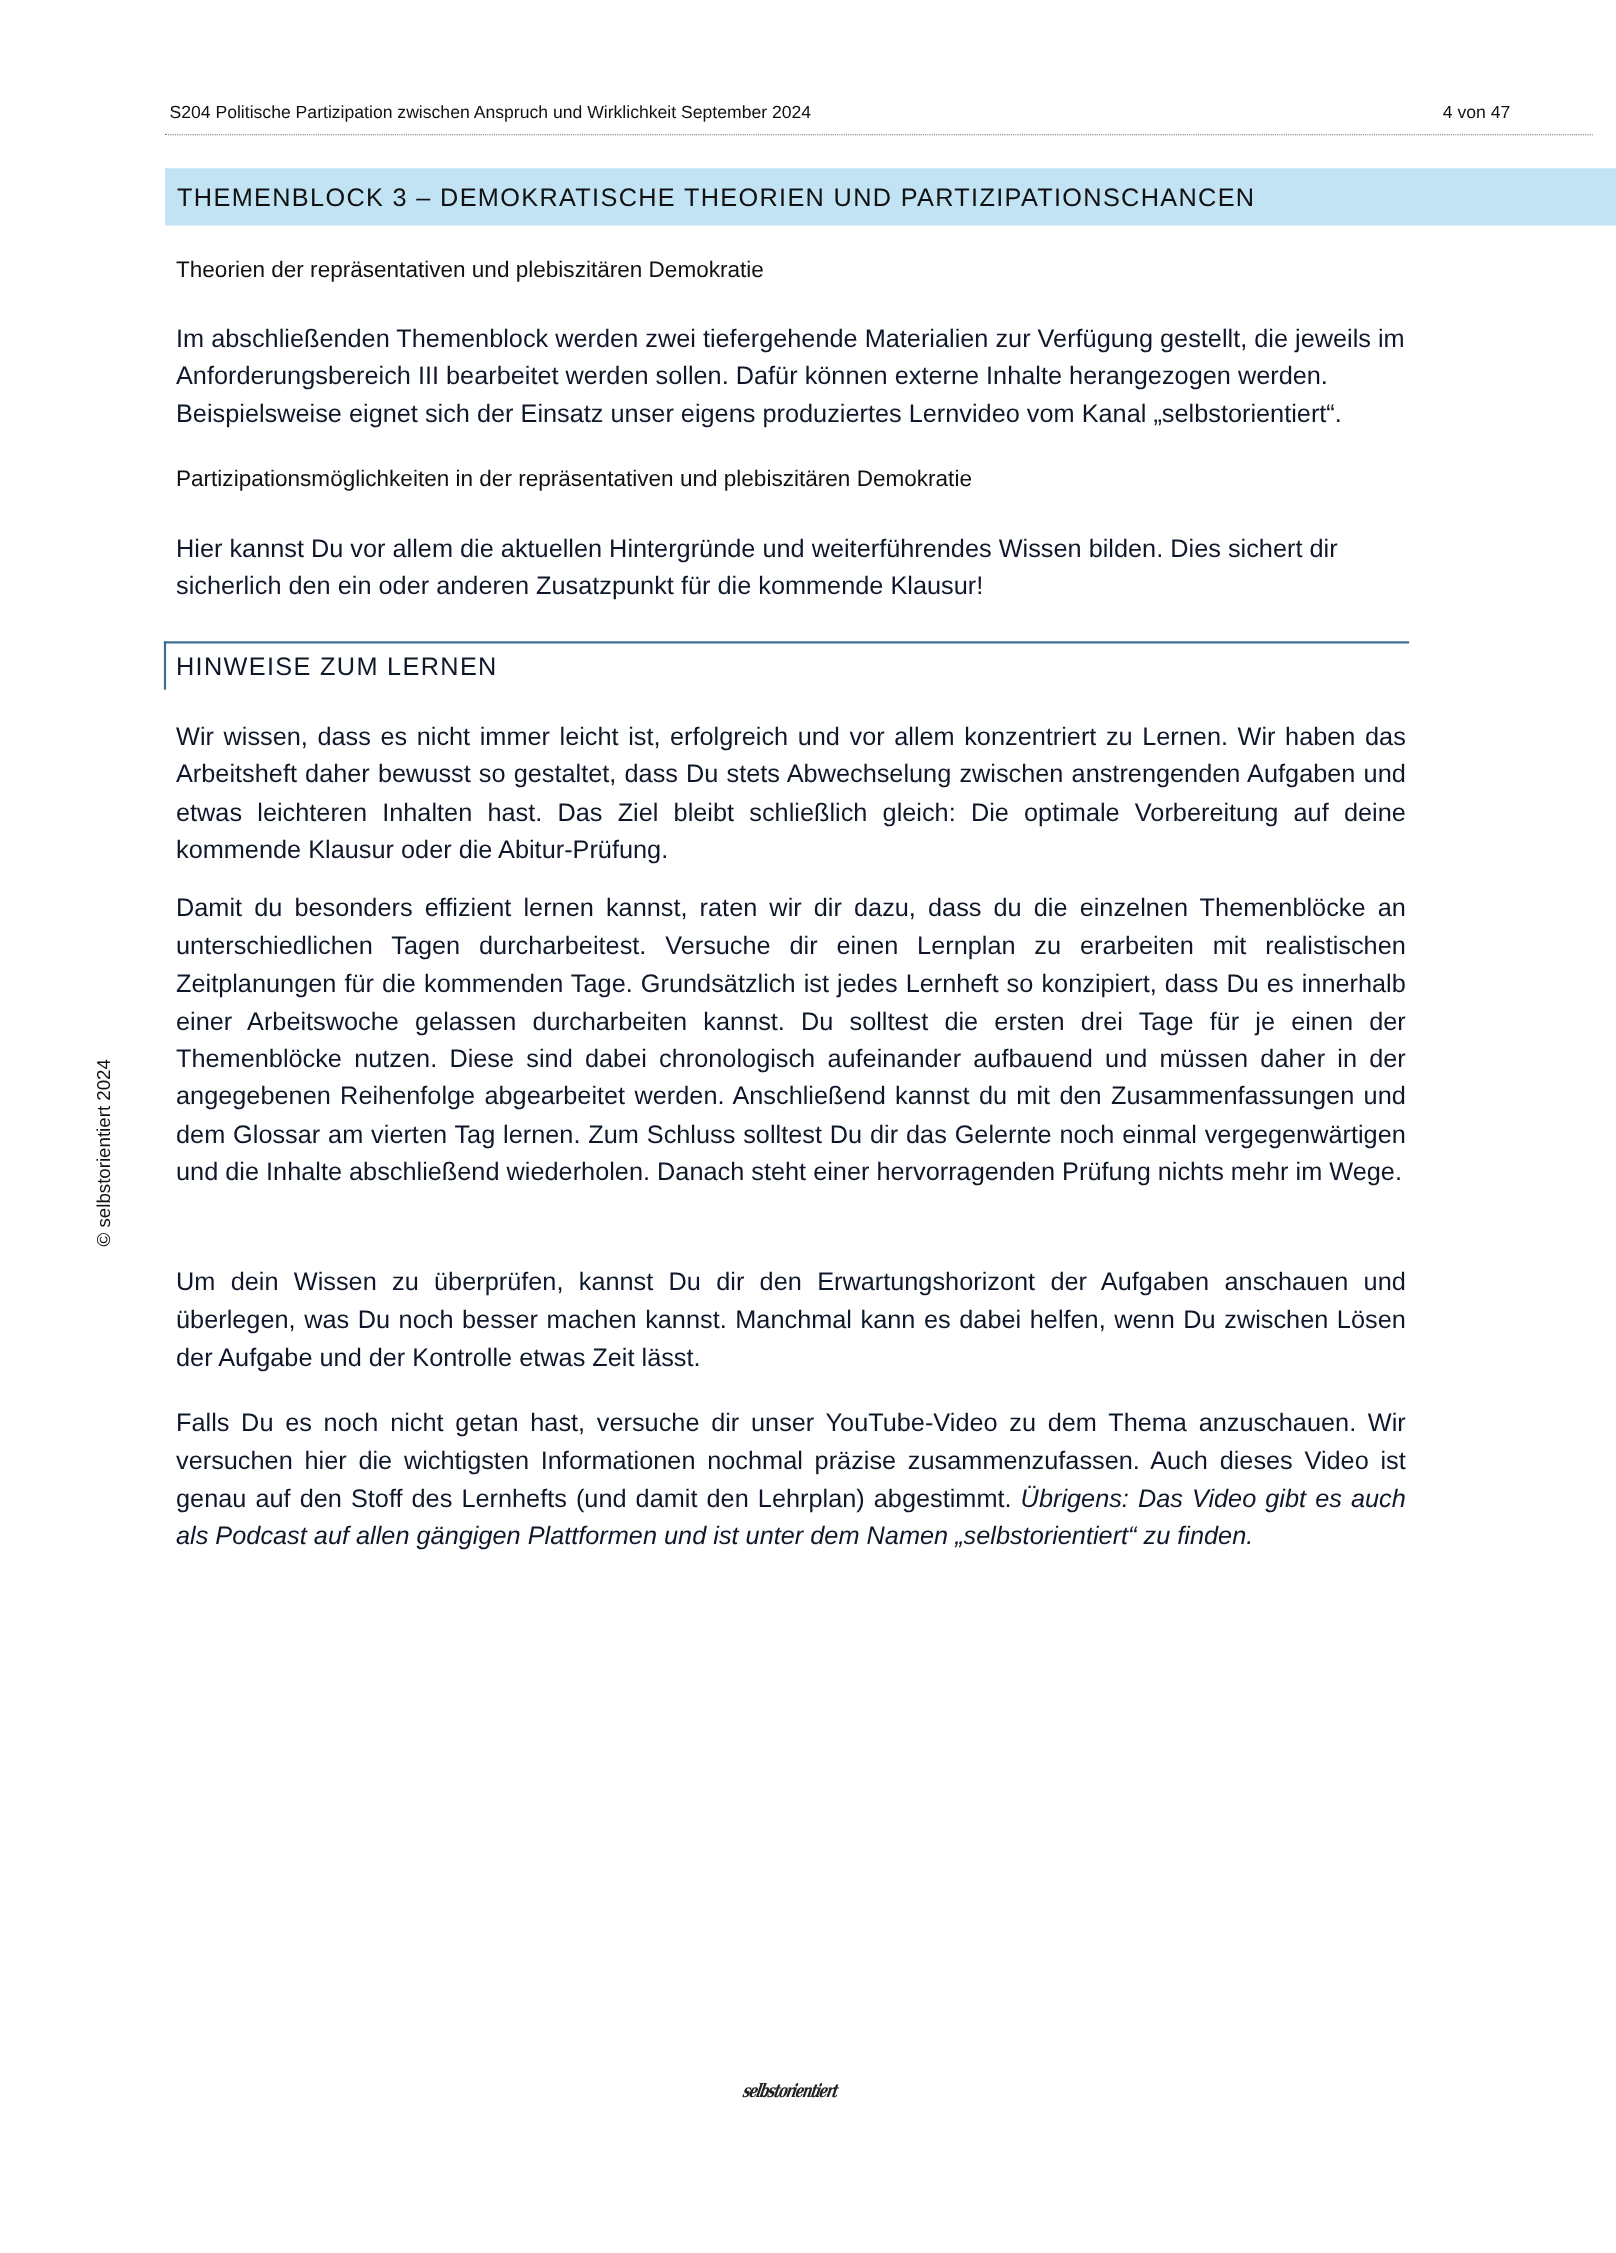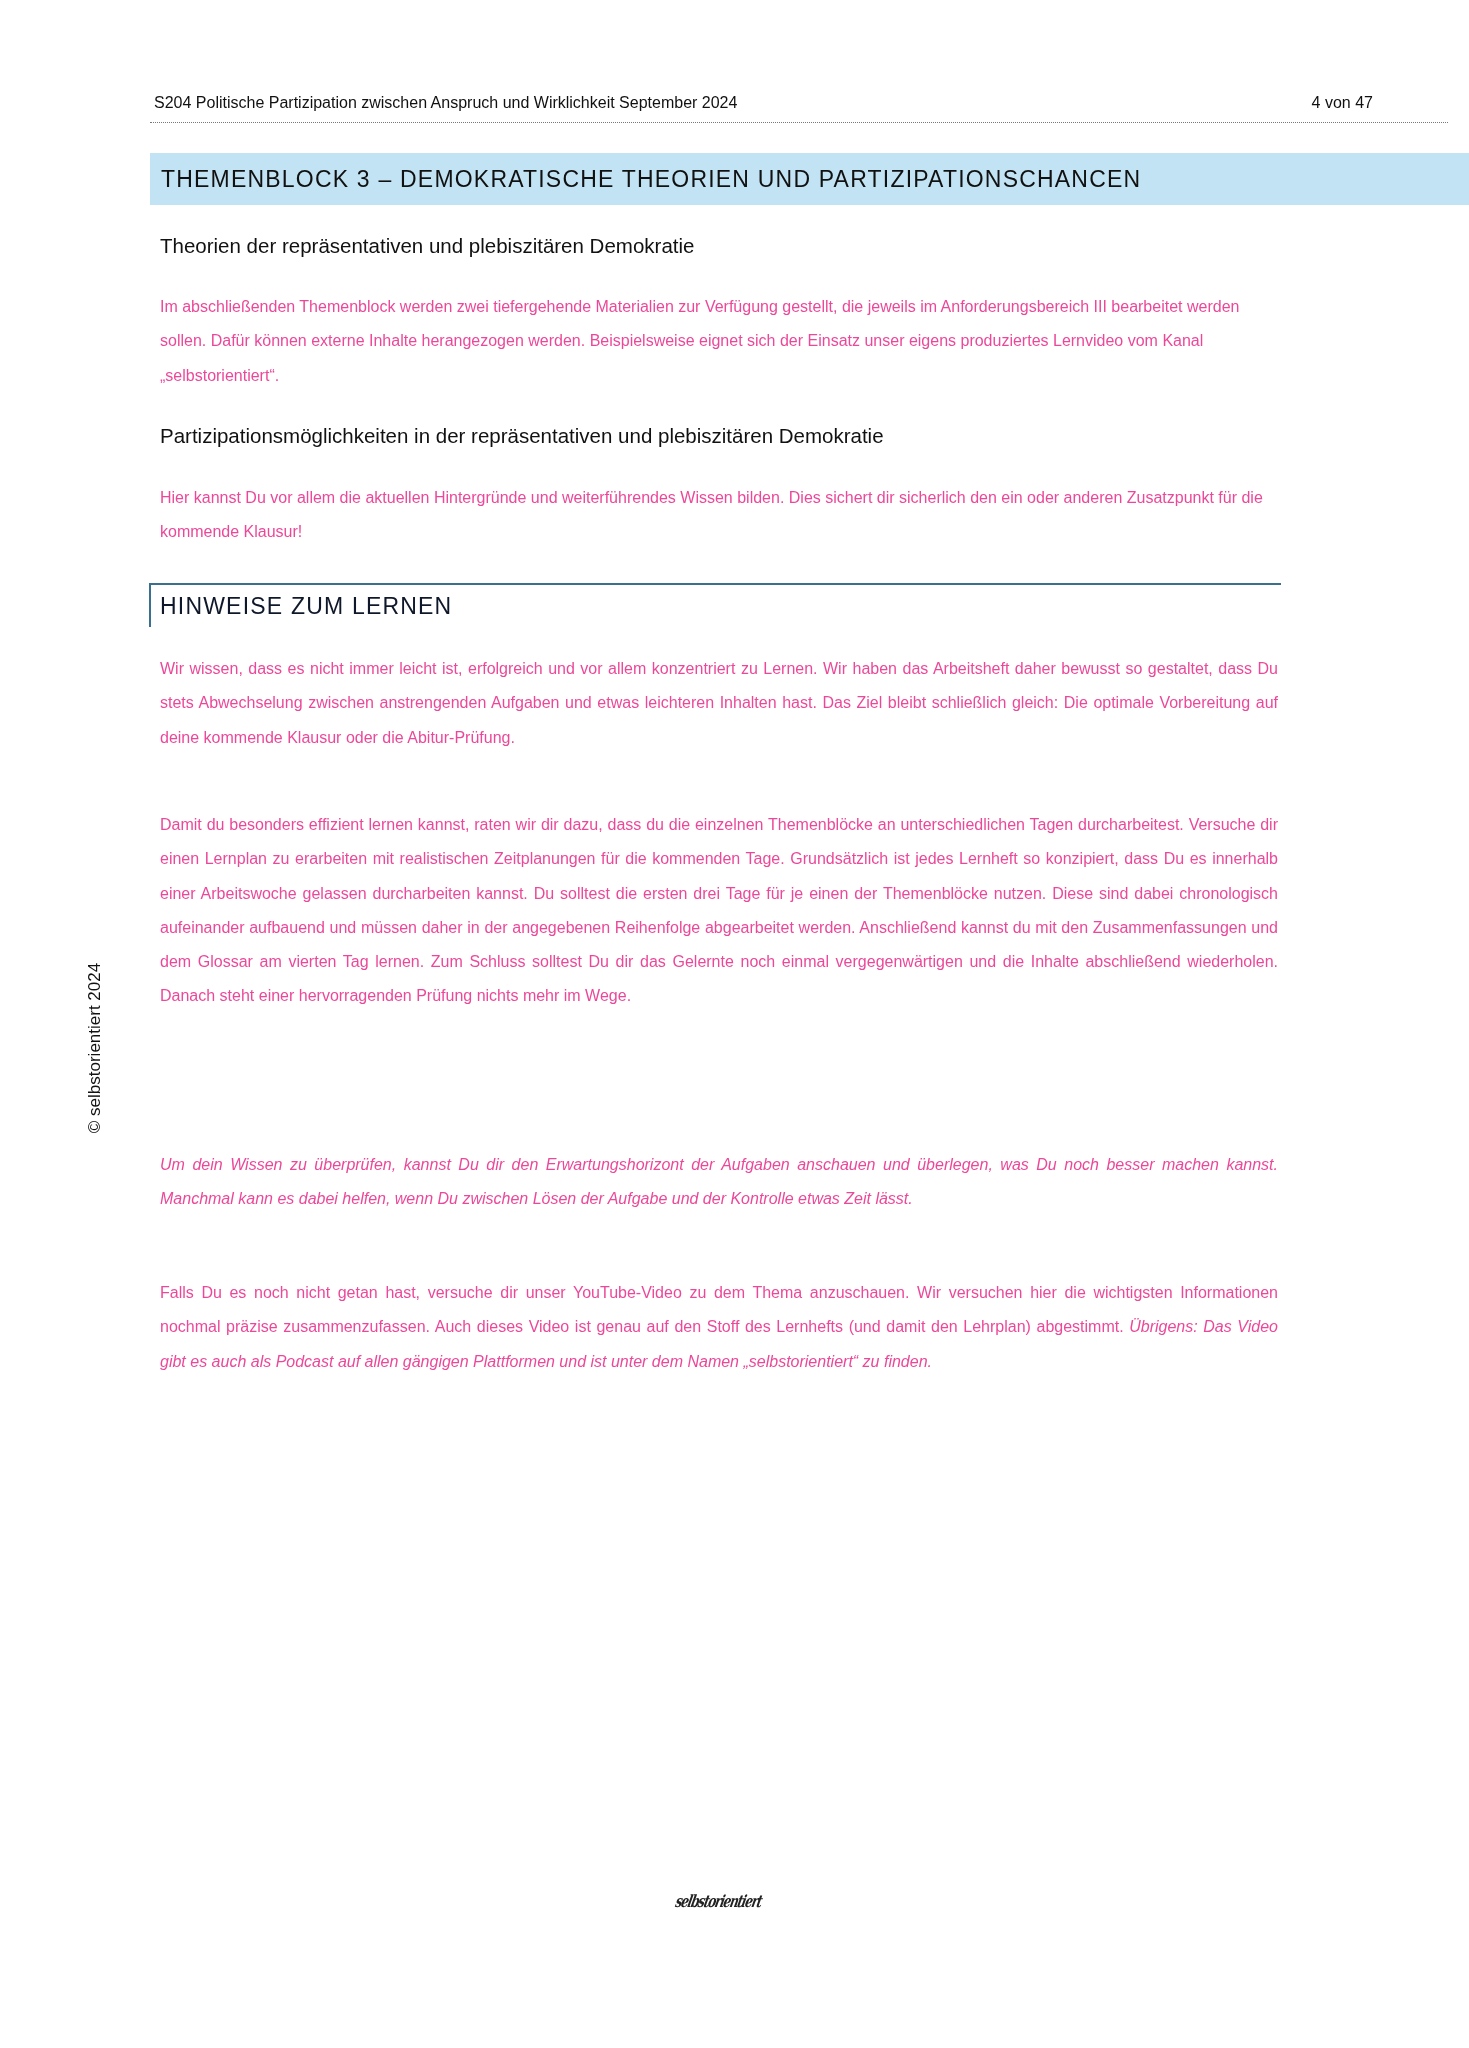--- a/index.html
+++ b/index.html
@@ -6,21 +6,21 @@
   body { width: 1469px; height: 2048px; position: relative; overflow: hidden; font-family: "Liberation Sans", sans-serif; color: #111111; }
   .page-header { position: absolute; left: 150px; top: 92px; width: 1298px; height: 30px; border-bottom: 1px dotted #777777; }
   .page-header .title { position: absolute; left: 4px; top: 2px; font-size: 16px; color: #111; white-space: nowrap; }
   .page-header .pageno { position: absolute; right: 75px; top: 2px; font-size: 16px; color: #111; white-space: nowrap; }
 
   .block-heading { position: absolute; left: 150px; top: 153px; width: 1366px; height: 52px; background: #c2e3f4; box-sizing: border-box; }
   .block-heading span { position: absolute; left: 11px; top: 13px; font-size: 23px; letter-spacing: 1.2px; color: #111; white-space: nowrap; }
 
   .sub-heading { position: absolute; left: 160px; font-weight: normal; font-size: 20.5px; white-space: nowrap; color: #111; }
 
-  .para { position: absolute; left: 160px; width: 1118px; font-size: 16px; line-height: 34.3px; color: #ec4899; margin: 0; }
+  .para { position: absolute; left: 160px; width: 1118px; font-size: 23px; line-height: 34.3px; color: #0f172a; margin: 0; }
   .para.justify { text-align: justify; text-align-last: left; }
   .para .ital { font-style: italic; }
 
   .section-box { position: absolute; left: 149px; top: 583px; width: 1132px; height: 44px; border-top: 2px solid #3a6f90; border-left: 2px solid #3a6f90; box-sizing: border-box; }
   .section-box span { position: absolute; left: 9px; top: 8px; font-size: 23px; letter-spacing: 1.2px; color: #0f172a; white-space: nowrap; }
 
   .copyright { position: absolute; left: 95px; top: 1048px; transform: translate(-50%, -50%) rotate(-90deg); font-size: 17px; white-space: nowrap; color: #111; }
 
   .footer-logo { position: absolute; left: 686px; top: 1888px; width: 66px; height: 26px; display: flex; align-items: center; justify-content: center; }
   .footer-logo span { font-family: "DejaVu Serif", serif; font-style: italic; font-weight: bold; font-size: 12px; letter-spacing: -1.2px; color: #222; transform: skewX(-12deg) scaleY(1.4); white-space: nowrap; }
@@ -42,20 +42,20 @@
 
 <div class="sub-heading" style="top:424px;">Partizipationsmöglichkeiten in der repräsentativen und plebiszitären Demokratie</div>
 <p class="para" style="top:481px;">Hier kannst Du vor allem die aktuellen Hintergründe und weiterführendes Wissen bilden. Dies sichert dir sicherlich den ein oder anderen Zusatzpunkt für die kommende Klausur!</p>
 
 <div class="section-box">
   <span>HINWEISE ZUM LERNEN</span>
 </div>
 
 <p class="para justify" style="top:652px;">Wir wissen, dass es nicht immer leicht ist, erfolgreich und vor allem konzentriert zu Lernen. Wir haben das Arbeitsheft daher bewusst so gestaltet, dass Du stets Abwechselung zwischen anstrengenden Aufgaben und etwas leichteren Inhalten hast. Das Ziel bleibt schließlich gleich: Die optimale Vorbereitung auf deine kommende Klausur oder die Abitur-Prüfung.</p>
 <p class="para justify" style="top:808px;">Damit du besonders effizient lernen kannst, raten wir dir dazu, dass du die einzelnen Themenblöcke an unterschiedlichen Tagen durcharbeitest. Versuche dir einen Lernplan zu erarbeiten mit realistischen Zeitplanungen für die kommenden Tage. Grundsätzlich ist jedes Lernheft so konzipiert, dass Du es innerhalb einer Arbeitswoche gelassen durcharbeiten kannst. Du solltest die ersten drei Tage für je einen der Themenblöcke nutzen. Diese sind dabei chronologisch aufeinander aufbauend und müssen daher in der angegebenen Reihenfolge abgearbeitet werden. Anschließend kannst du mit den Zusammenfassungen und dem Glossar am vierten Tag lernen. Zum Schluss solltest Du dir das Gelernte noch einmal vergegenwärtigen und die Inhalte abschließend wiederholen. Danach steht einer hervorragenden Prüfung nichts mehr im Wege.</p>
-<p class="para justify" style="top:1148px;font-style:italic;">Um dein Wissen zu überprüfen, kannst Du dir den Erwartungshorizont der Aufgaben anschauen und überlegen, was Du noch besser machen kannst. Manchmal kann es dabei helfen, wenn Du zwischen Lösen der Aufgabe und der Kontrolle etwas Zeit lässt.</p>
+<p class="para justify" style="top:1148px;">Um dein Wissen zu überprüfen, kannst Du dir den Erwartungshorizont der Aufgaben anschauen und überlegen, was Du noch besser machen kannst. Manchmal kann es dabei helfen, wenn Du zwischen Lösen der Aufgabe und der Kontrolle etwas Zeit lässt.</p>
 <p class="para justify" style="top:1276px;"><span>Falls Du es noch nicht getan hast, versuche dir unser YouTube-Video zu dem Thema anzuschauen. Wir versuchen hier die wichtigsten Informationen nochmal präzise zusammenzufassen. Auch dieses Video ist genau auf den Stoff des Lernhefts (und damit den Lehrplan) abgestimmt. </span><span class="ital">Übrigens: Das Video gibt es auch als Podcast auf allen gängigen Plattformen und ist unter dem Namen „selbstorientiert“ zu finden.</span></p>
 
 <div class="copyright">© selbstorientiert 2024</div>
 
 <div class="footer-logo">
   <span>selbstorientiert</span>
 </div>
 
 </body></html>

